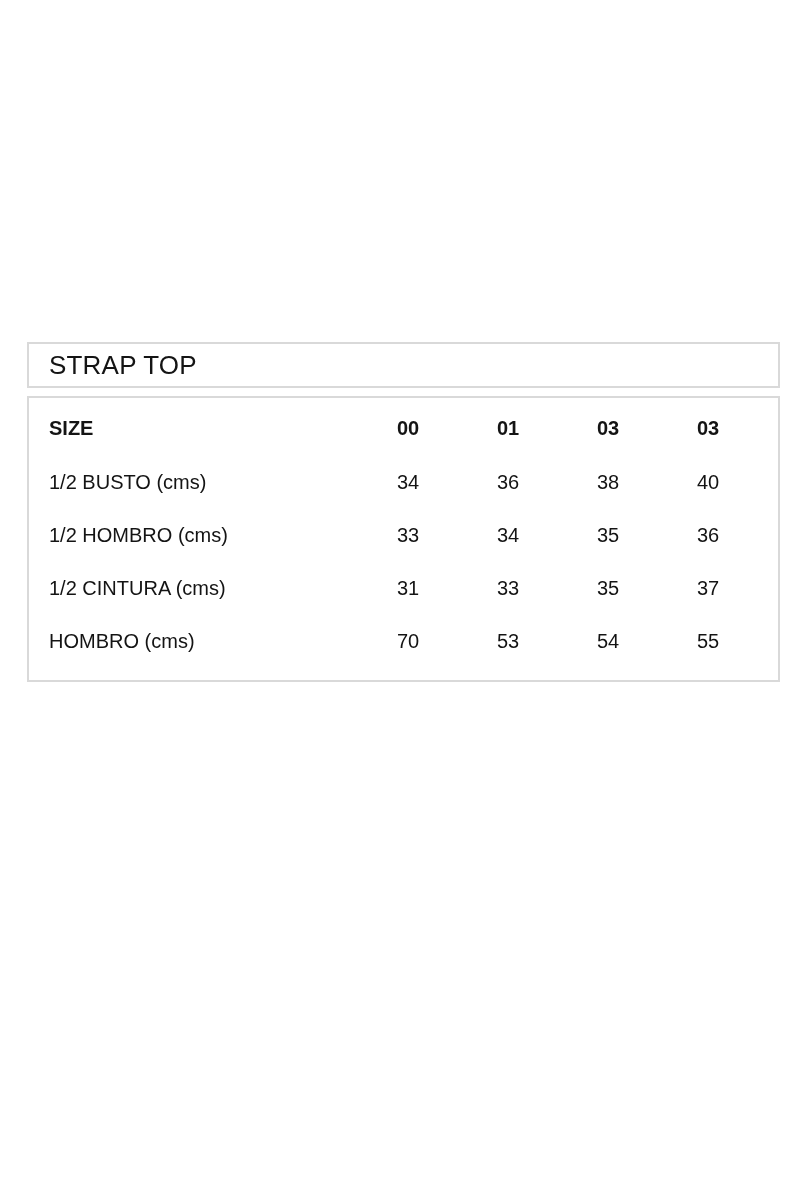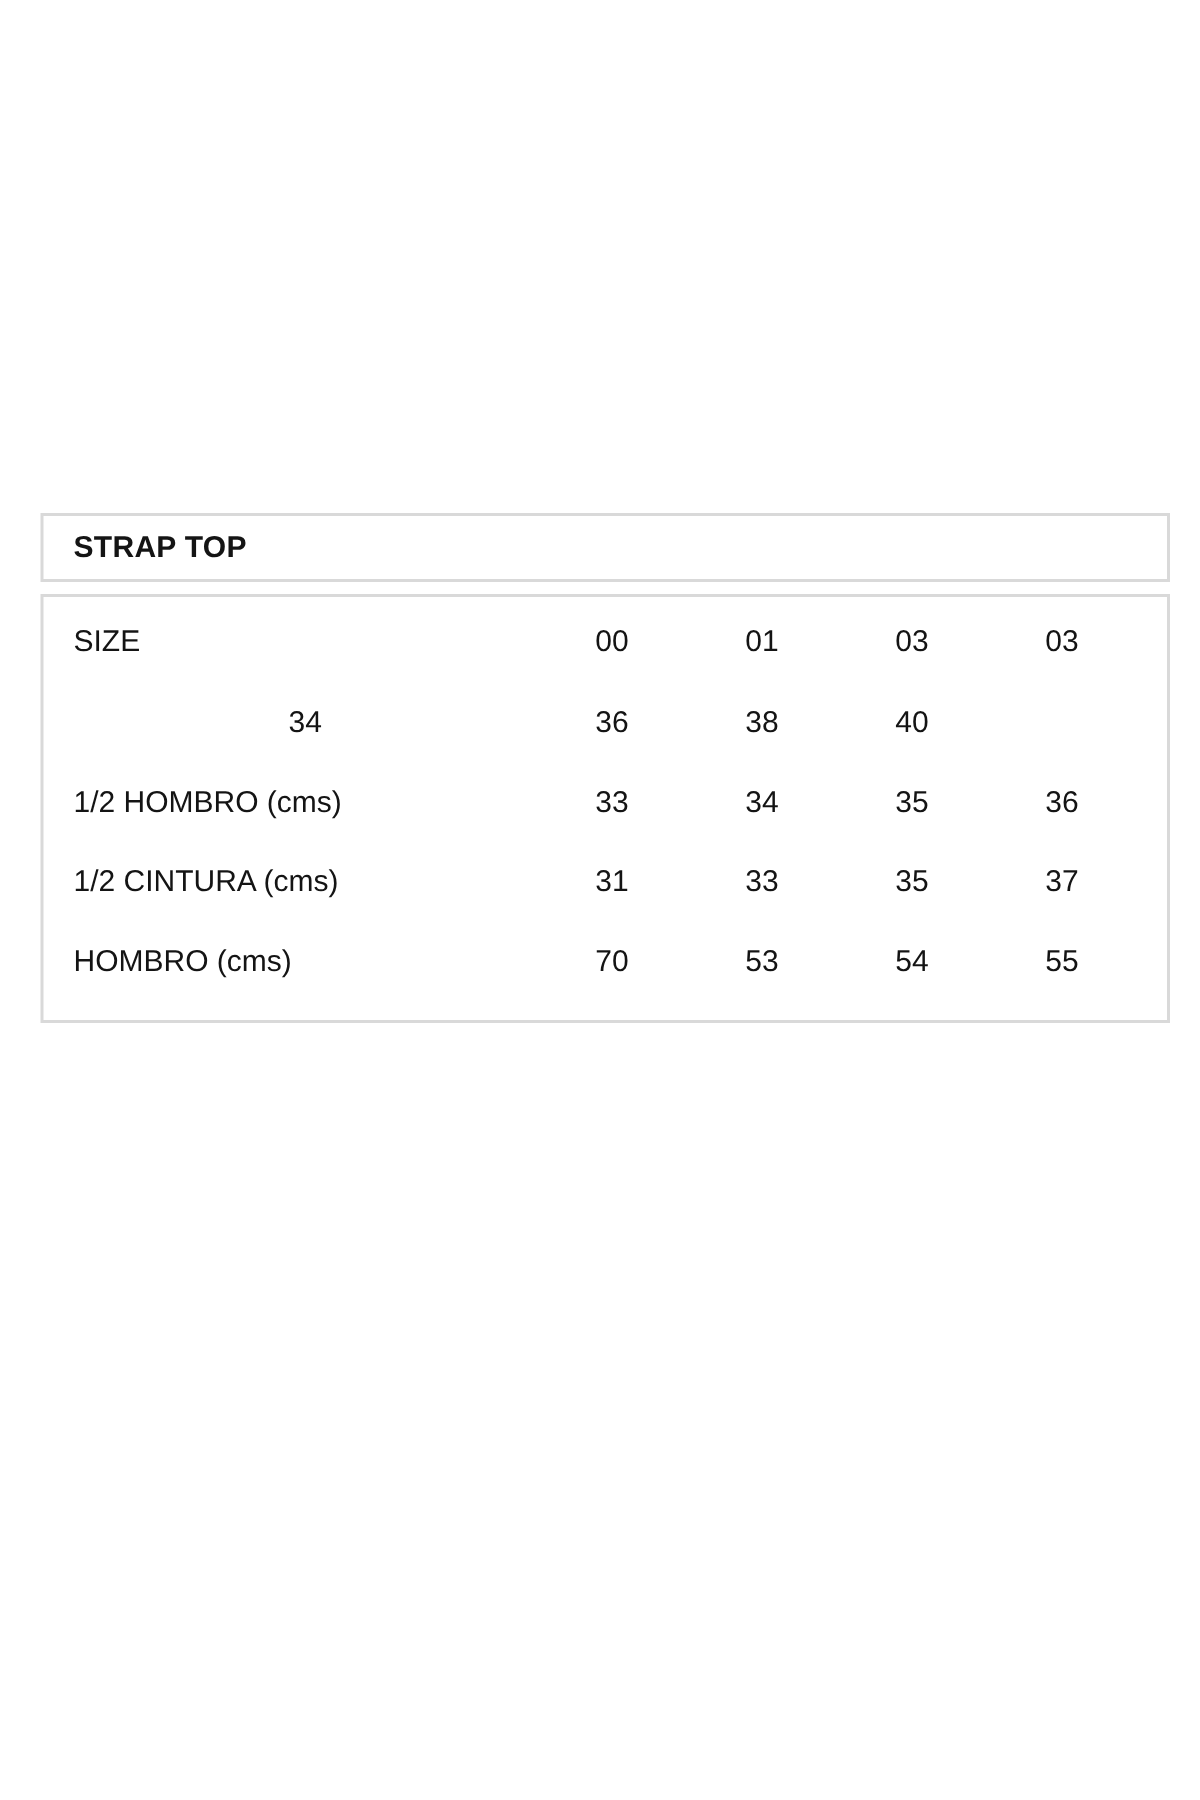--- a/index.html
+++ b/index.html
@@ -26,22 +26,22 @@
     box-sizing: border-box;
     width: 100%;
     height: 46px;
     border: 2px solid #d9d9d9;
     background: #ffffff;
     display: flex;
     align-items: center;
     padding-left: 20px;
   }
   .title-box .title-text {
-    font-size: 20px;
-    font-weight: 700;
+    font-size: 26px;
+    font-weight: 400;
     letter-spacing: 0.2px;
     white-space: nowrap;
   }
   .table-box {
     box-sizing: border-box;
     width: 100%;
     height: 286px;
     margin-top: 8px;
     border: 2px solid #d9d9d9;
     background: #ffffff;
@@ -51,21 +51,21 @@
     display: grid;
     grid-template-columns: 1fr 100px 100px 100px 100px;
     align-items: center;
     height: 53px;
     padding: 0 20px;
     font-size: 20px;
     font-weight: 400;
   }
   .t-row.header {
     height: 56px;
-    font-weight: 400;
+    font-weight: 700;
   }
   .cell-label {
     text-align: left;
     white-space: nowrap;
   }
   .cell-value {
     text-align: center;
     white-space: nowrap;
   }
 </style>
@@ -83,20 +83,21 @@
 
       <div class="t-row header">
         <span class="cell-label">SIZE</span>
         <span class="cell-value">00</span>
         <span class="cell-value">01</span>
         <span class="cell-value">03</span>
         <span class="cell-value">03</span>
       </div>
 
       <div class="t-row">
+        <span class="cell-label">1/2 BUSTO (cms)</span>
         <span class="cell-value">34</span>
         <span class="cell-value">36</span>
         <span class="cell-value">38</span>
         <span class="cell-value">40</span>
       </div>
 
       <div class="t-row">
         <span class="cell-label">1/2 HOMBRO (cms)</span>
         <span class="cell-value">33</span>
         <span class="cell-value">34</span>

